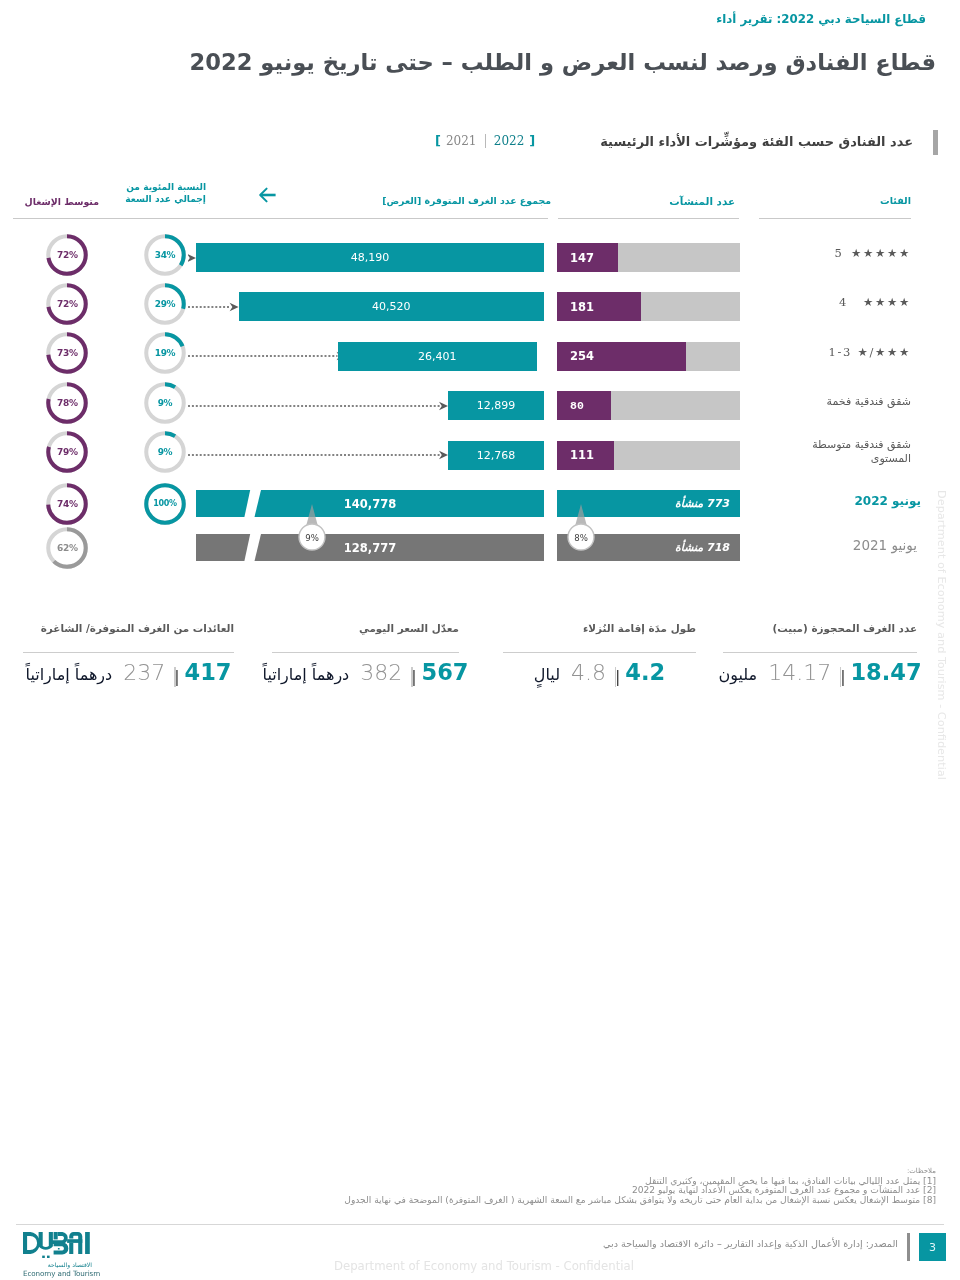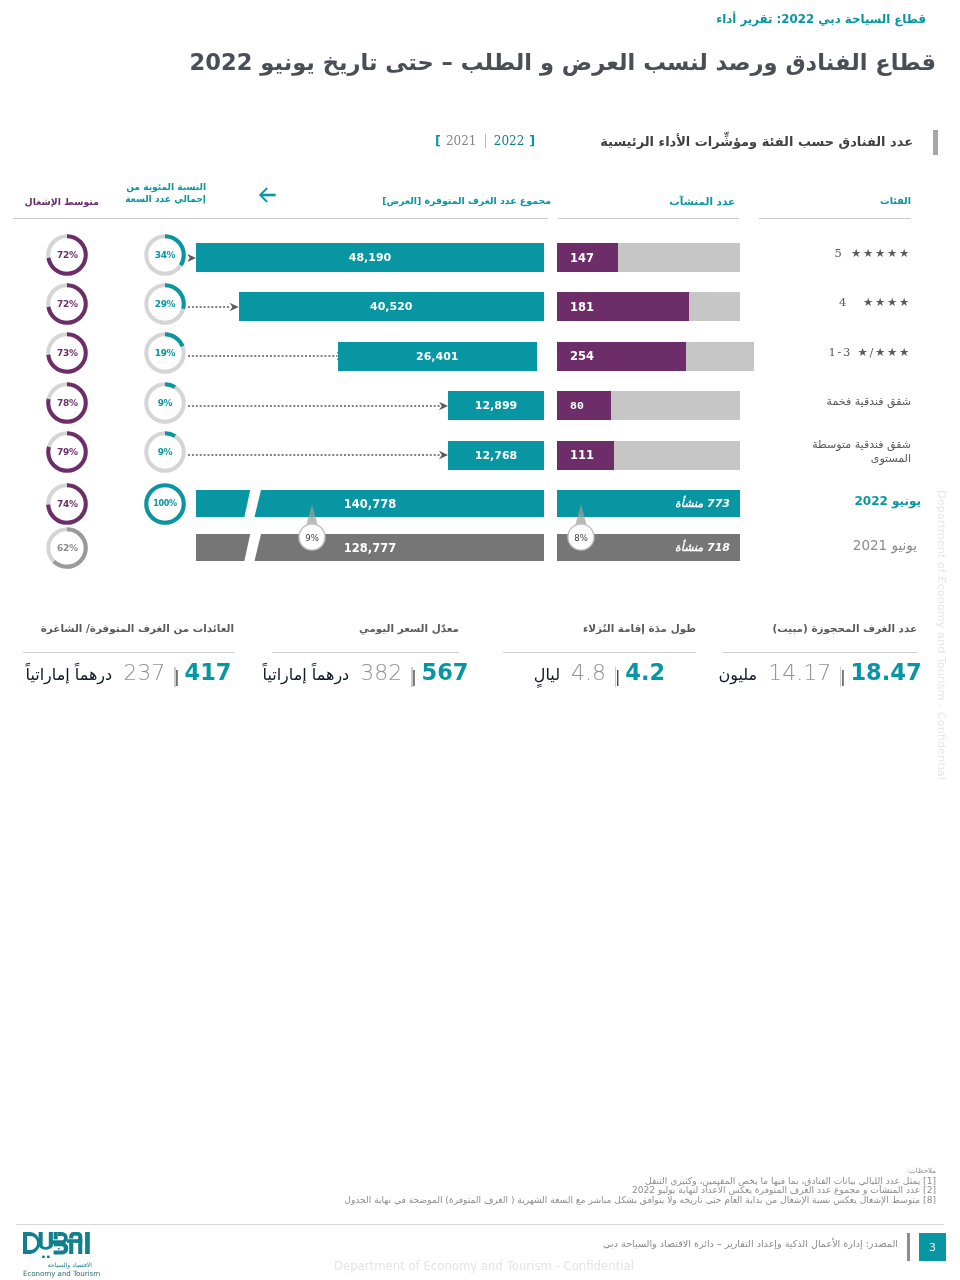--- a/index.html
+++ b/index.html
@@ -31,21 +31,21 @@
   .rule{position:absolute;height:1px;background:#c9c9c9;}
 
   
   .donut{position:absolute;width:42px;height:42px;}
   .donut .pct{position:absolute;left:0;top:0;width:42px;height:42px;
               display:flex;align-items:center;justify-content:center;
               font-size:9px;font-weight:bold;letter-spacing:-0.3px;}
   .bar{position:absolute;height:29px;}
   .bar .lab{position:absolute;left:0;top:0;right:0;bottom:0;
             display:flex;align-items:center;justify-content:center;
-            color:#ffffff;font-size:11px;font-weight:bold;}
+            color:#ffffff;font-size:11px;font-weight:normal;}
   .track{position:absolute;height:29px;background:#c6c6c6;}
   .fill{position:absolute;left:0;top:0;height:29px;background:#6d2d69;}
   .fill .lab{position:absolute;left:13px;top:0;bottom:0;display:flex;align-items:center;
              color:#ffffff;font-size:11.5px;font-weight:bold;}
   .catlabel{position:absolute;font-size:11px;color:#595959;text-align:right;line-height:14px;direction:rtl;}
   .catlabel.stars{letter-spacing:1.7px;font-family:"DejaVu Serif",serif;font-size:11.5px;direction:ltr;text-align:right;}
   .connector{position:absolute;height:12px;}
 
   
   .tbar{position:absolute;height:27px;text-align:right;}
@@ -152,21 +152,21 @@
       <div class="pct" style="color:#0796a2;">29%</div>
     </div>
 <svg class="connector" style="left:188.0px;top:300.9px;width:50.6px;height:12px;" width="50.6" height="12">
       <line x1="0" y1="6" x2="42.6" y2="6" stroke="#5a5a5a" stroke-width="1.5" stroke-dasharray="2 1.9"></line>
       <path d="M41.6 1.8 L50.6 6 L41.6 10.2 L44.4 6 Z" fill="#5a5a5a"></path>
     </svg>
 <div class="bar" style="left:238.6px;top:292.4px;width:305.4px;background:#0796a2;">
       <div class="lab">40,520</div>
     </div>
 <div class="track" style="left:557.0px;top:292.4px;width:183.0px;">
-      <div class="fill" style="width:84px;padding-left:48px;">
+      <div class="fill" style="width:84px;">
         <div class="lab">181</div>
       </div>
     </div>
 <div class="catlabel stars" style="left:805px;top:295px;width:106px;">4  ★★★★</div>
 <div class="donut" style="left:46.4px;top:332.3px;">
       <svg width="42" height="42" viewBox="0 0 42 42" style="display:block">
         <circle cx="21.0" cy="21.0" r="18.75" fill="none" stroke="#d5d5d5" stroke-width="4.0"></circle>
         <circle cx="21.0" cy="21.0" r="18.75" fill="none" stroke="#6d2d69" stroke-width="4.0" stroke-dasharray="86.00 32.81" transform="rotate(-90 21.0 21.0)"></circle>
       </svg>
       <div class="pct" style="color:#6d2d69;">73%</div>
@@ -178,21 +178,21 @@
       </svg>
       <div class="pct" style="color:#0796a2;">19%</div>
     </div>
 <svg class="connector" style="left:188.0px;top:350.3px;width:157.5px;height:12px;" width="157.5" height="12">
       <line x1="0" y1="6" x2="149.5" y2="6" stroke="#5a5a5a" stroke-width="1.5" stroke-dasharray="2 1.9"></line>
       <path d="M148.5 1.8 L157.5 6 L148.5 10.2 L151.3 6 Z" fill="#5a5a5a"></path>
     </svg>
 <div class="bar" style="left:338px;top:341.8px;width:198.5px;background:#0796a2;">
       <div class="lab">26,401</div>
     </div>
-<div class="track" style="left:557.0px;top:341.8px;width:197px;">
+<div class="track" style="left:557.0px;top:341.8px;width:183.0px;">
       <div class="fill" style="width:129px;">
         <div class="lab">254</div>
       </div>
     </div>
 <div class="catlabel stars" style="left:805px;top:345px;width:106px;">1-3 ★/★★★</div>
 <div class="donut" style="left:46.4px;top:381.7px;">
       <svg width="42" height="42" viewBox="0 0 42 42" style="display:block">
         <circle cx="21.0" cy="21.0" r="18.75" fill="none" stroke="#d5d5d5" stroke-width="4.0"></circle>
         <circle cx="21.0" cy="21.0" r="18.75" fill="none" stroke="#6d2d69" stroke-width="4.0" stroke-dasharray="91.90 26.91" transform="rotate(-90 21.0 21.0)"></circle>
       </svg>

